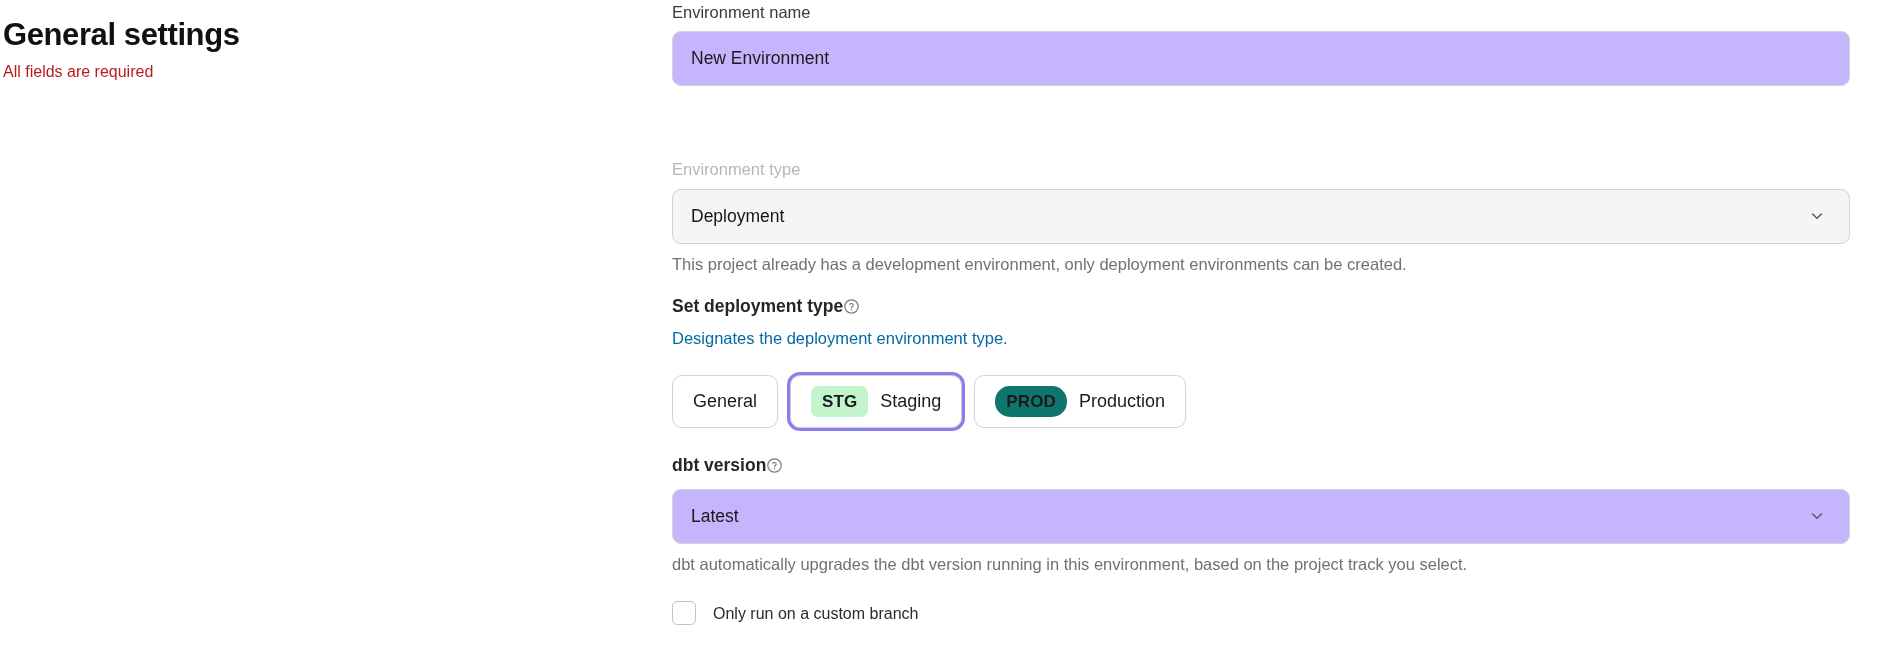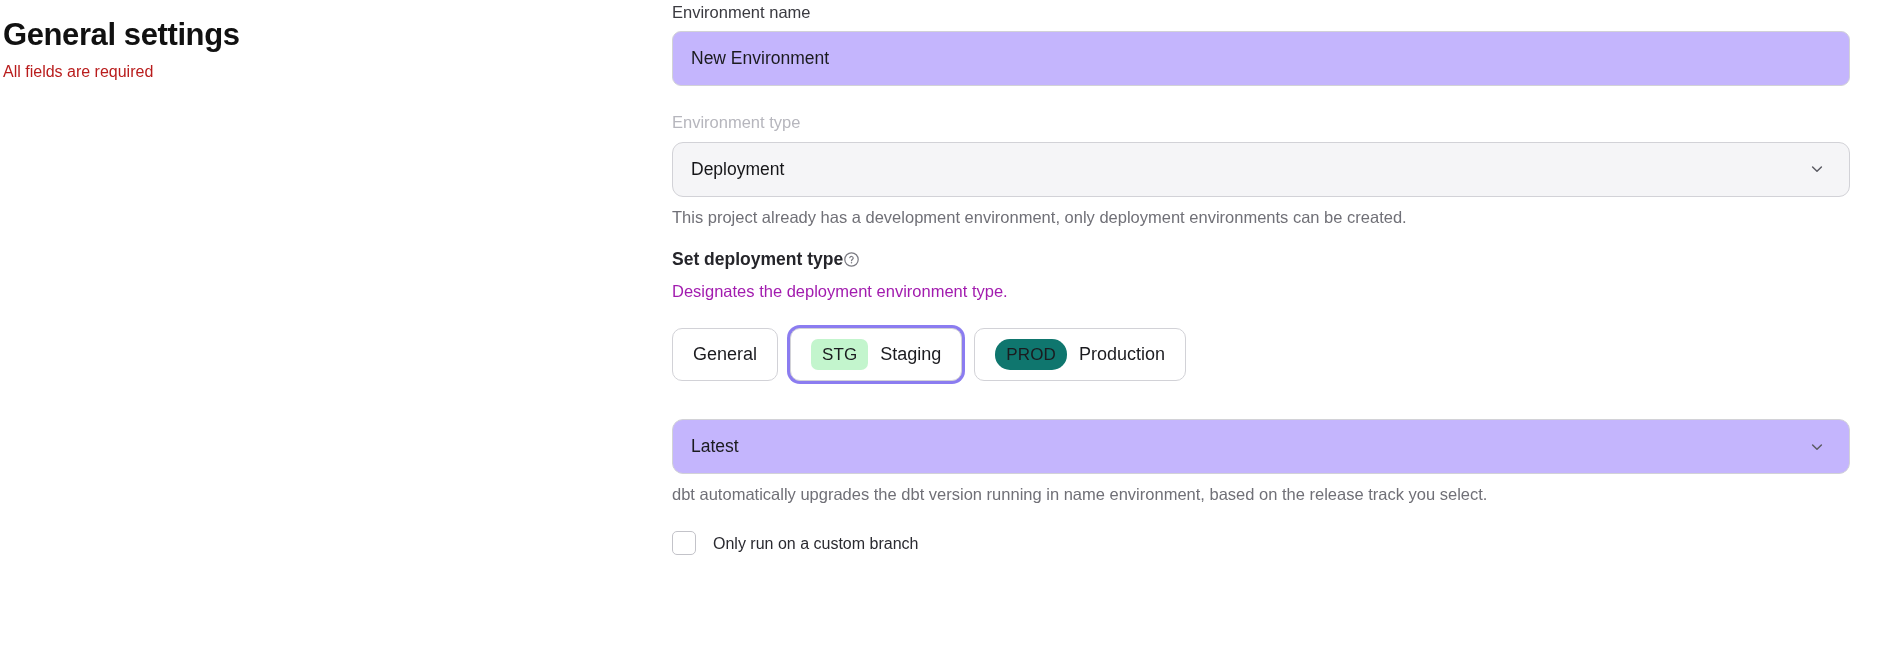--- a/index.html
+++ b/index.html
@@ -48,41 +48,40 @@
   }
 
   .field-label {
     font-size: 16.5px;
     font-weight: 400;
     color: #3a3a40;
     line-height: 1.3;
     display: block;
     margin-bottom: 8px;
   }
-  .field-label.disabled { color: #b6b6bd; }
+  .field-label.disabled { color: #b6b6bd; margin-top: 47px; }
 
   .text-input,
   .select-box {
     width: 100%;
     height: 55px;
     border: 1px solid #d2d2d7;
     border-radius: 9px;
     background: #c4b5fd;
     font-family: "Liberation Sans", sans-serif;
     font-size: 17.5px;
     color: #1b1b1f;
     padding: 0 18px;
     display: flex;
     align-items: center;
     outline: none;
   }
   .select-box {
     justify-content: space-between;
     cursor: pointer;
-    border-radius: 11px;
   }
   .select-box.disabled {
     background: #f5f5f7;
     color: #151518;
     cursor: default;
   }
   .chev {
     color: #5b5b63;
     display: inline-flex;
     align-items: center;
@@ -105,21 +104,21 @@
     line-height: 1.3;
   }
   .qmark {
     display: inline-flex;
     align-items: center;
     color: #7a7a82;
   }
 
   .section-desc {
     font-size: 16.5px;
-    color: #a21caf;
+    color: #0369a1;
     margin-top: 9px;
     line-height: 1.35;
   }
 
   
   .deploy-row {
     display: flex;
     align-items: center;
     gap: 12px;
     margin-top: 12px;
@@ -145,21 +144,21 @@
     border-color: #d2d2d7;
   }
   .badge {
     display: inline-flex;
     align-items: center;
     justify-content: center;
     height: 31px;
     padding: 0 11px;
     border-radius: 7px;
     font-size: 17px;
-    font-weight: 400;
+    font-weight: 700;
     letter-spacing: 0.1px;
     color: #1b1b1f;
   }
   .badge-stg  { background: #c3f5cd; }
   .badge-prod { background: #0f766e; border-radius: 15px; }
 
   
   .check-row {
     display: flex;
     align-items: center;
@@ -245,33 +244,43 @@
         <span class="badge badge-prod">PROD</span>
         <span>Production</span>
       </button>
 
     </div>
   </div>
 
   <div class="spacer-lg"></div>
 
   <div>
+    <div class="section-heading">
+      <span>dbt version</span>
+      <span class="qmark">
+        <svg width="17" height="17" viewBox="0 0 18 18" fill="none" aria-hidden="true">
+          <circle cx="9" cy="9" r="7.1" stroke="currentColor" stroke-width="1.3"></circle>
+          <path d="M7.2 7.05a1.85 1.85 0 0 1 3.6.6c0 1.2-1.8 1.45-1.8 2.6" stroke="currentColor" stroke-width="1.3" stroke-linecap="round"></path>
+          <circle cx="9" cy="12.5" r="0.78" fill="currentColor"></circle>
+        </svg>
+      </span>
+    </div>
 
     <div style="height:12px"></div>
 
     <div class="select-box">
       <span>Latest</span>
       <span class="chev">
         <svg width="16" height="16" viewBox="0 0 16 16" fill="none" aria-hidden="true">
           <path d="M3.6 6 8 10.3 12.4 6" stroke="currentColor" stroke-width="1.5" stroke-linecap="round" stroke-linejoin="round"></path>
         </svg>
       </span>
     </div>
 
-    <div class="help-text">dbt automatically upgrades the dbt version running in name environment, based on the release track you select.</div>
+    <div class="help-text">dbt automatically upgrades the dbt version running in this environment, based on the project track you select.</div>
   </div>
 
   <div class="check-row">
     <div class="checkbox"></div>
     <span class="check-label">Only run on a custom branch</span>
   </div>
 
 </div>
 
 </body></html>

